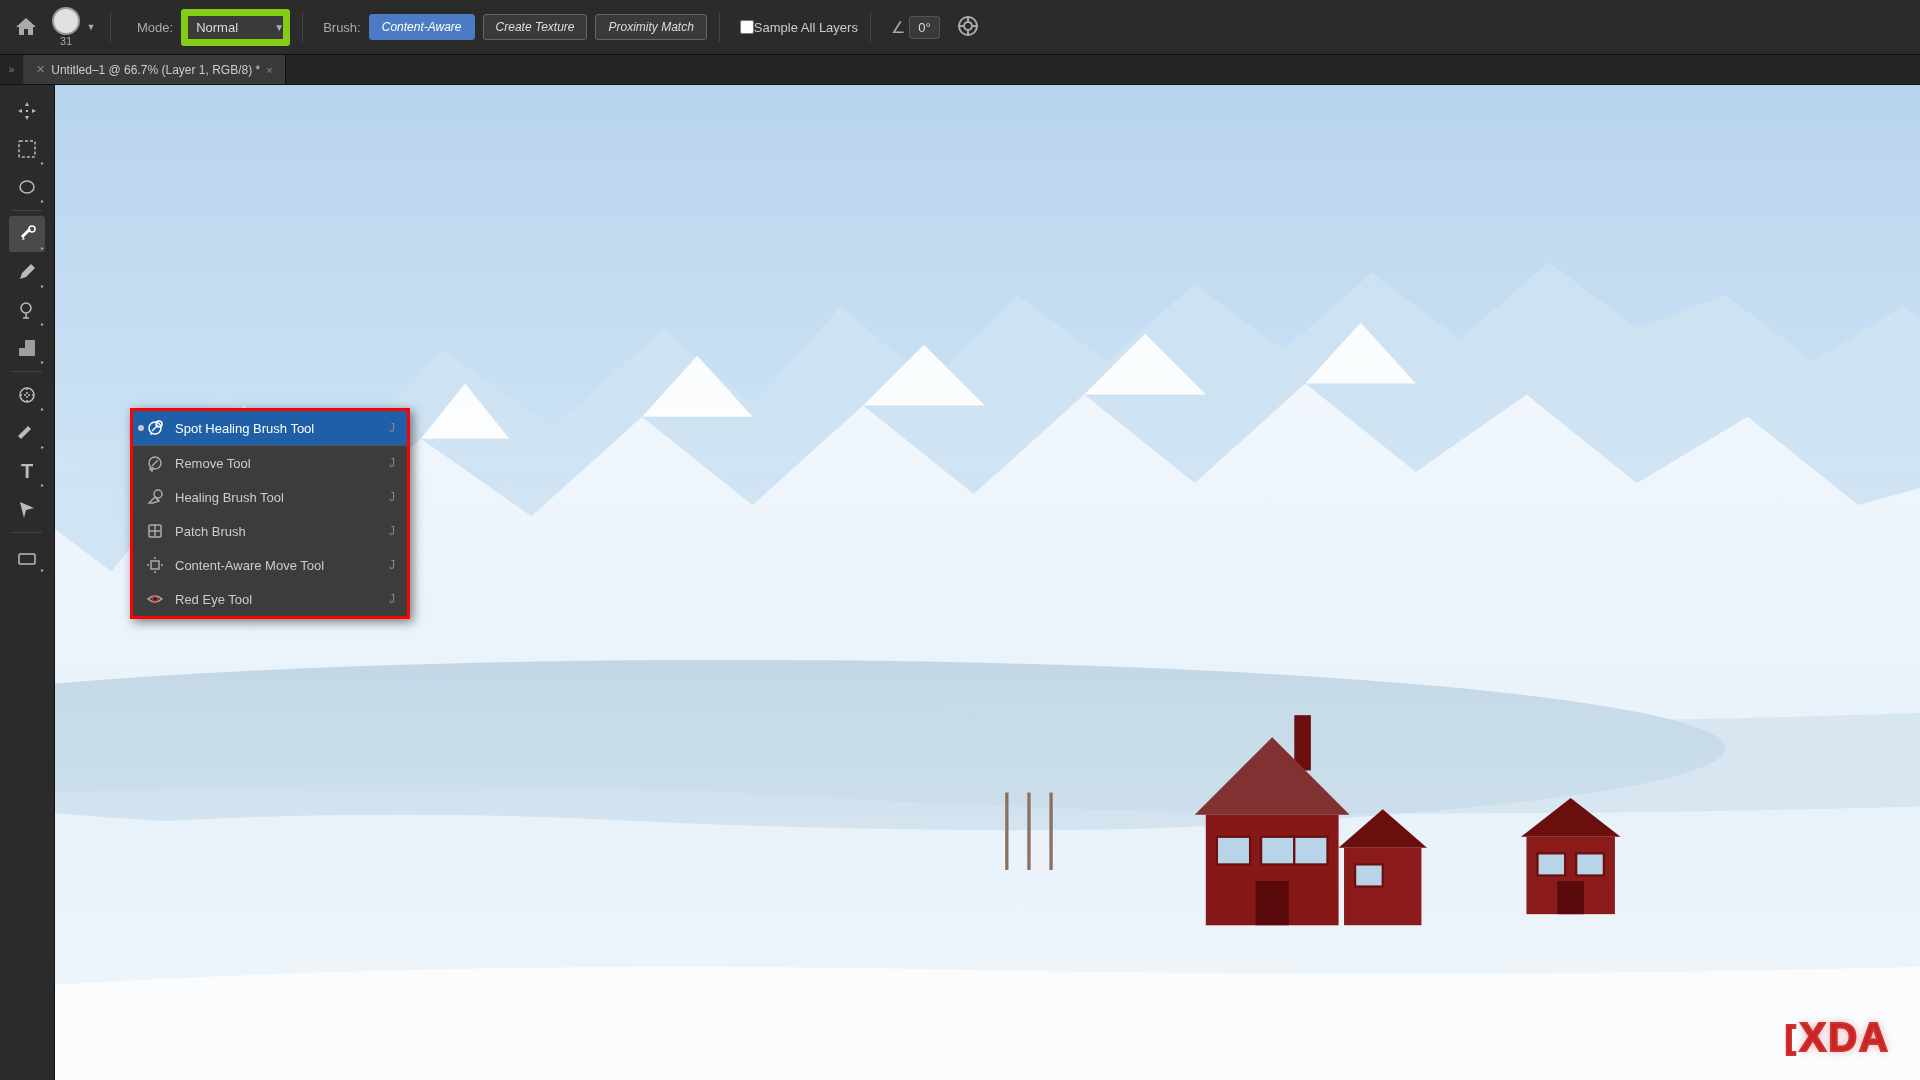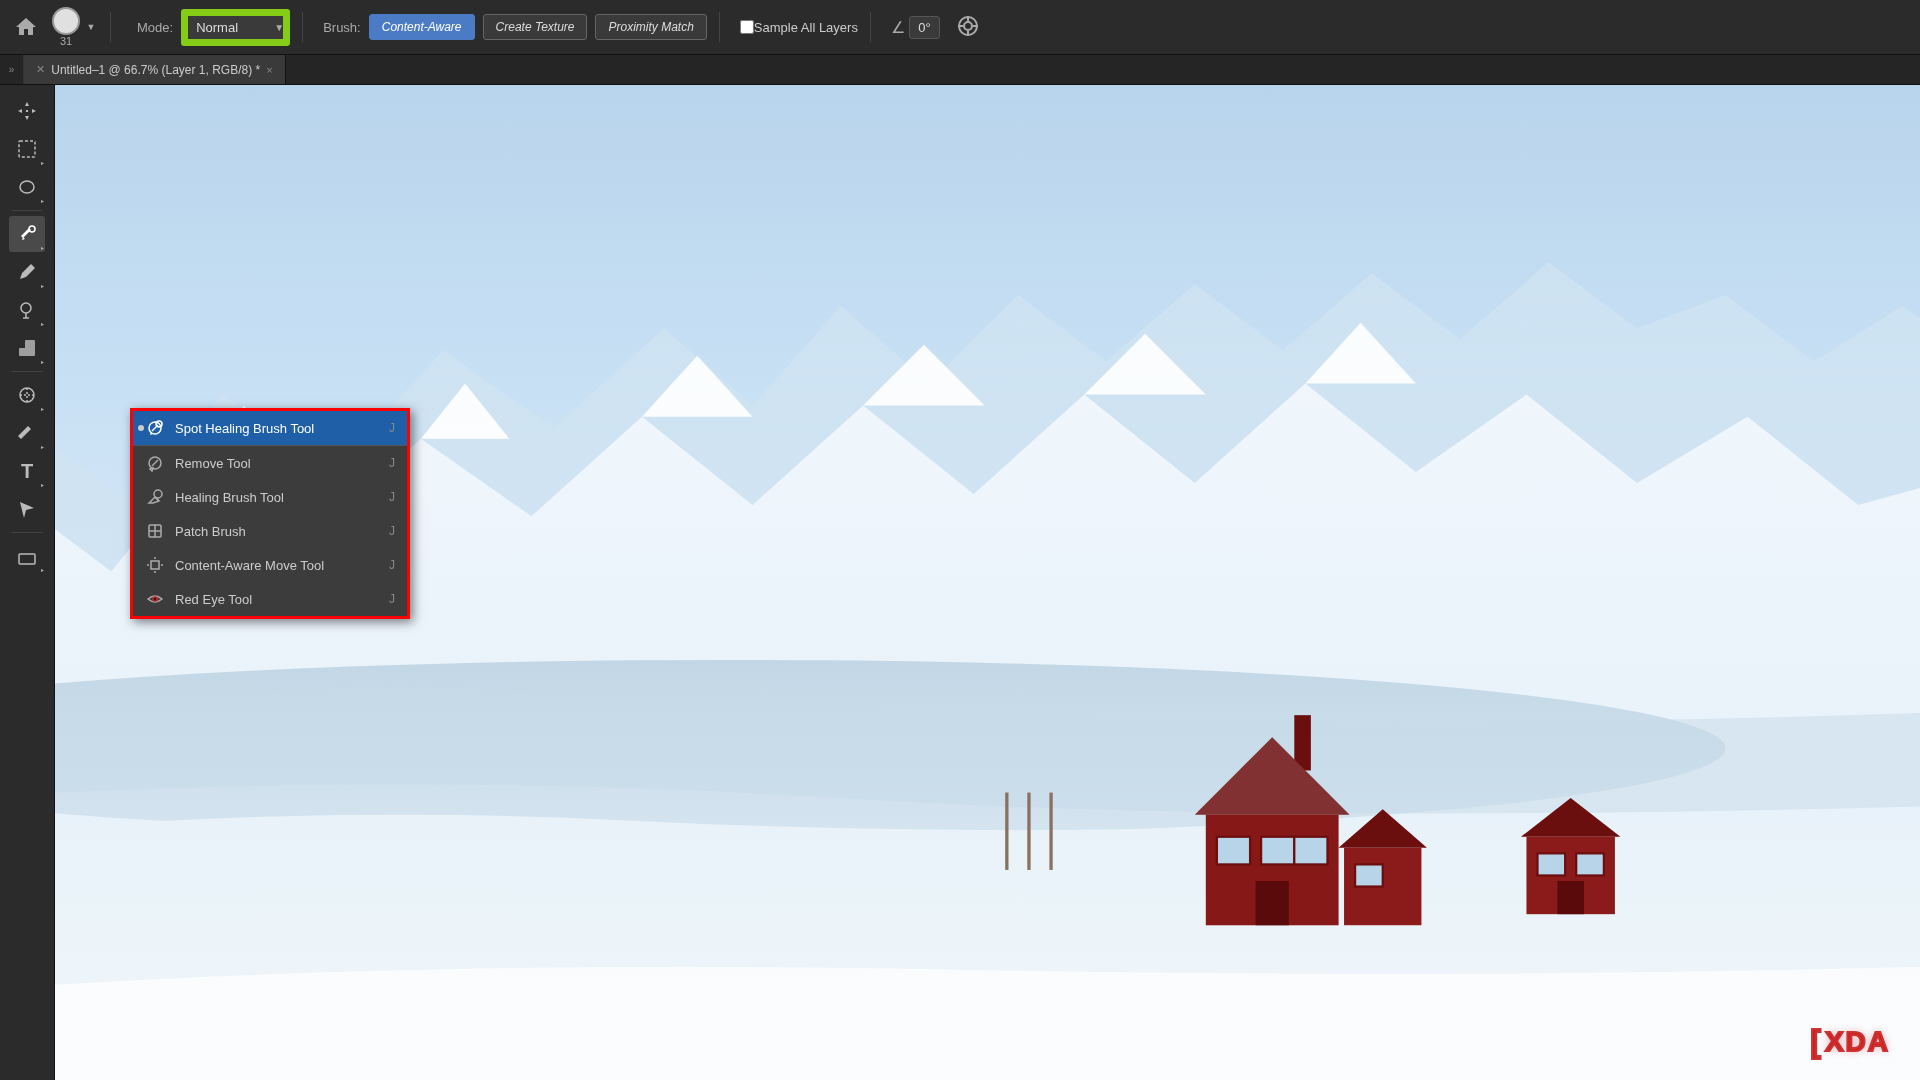--- a/index.html
+++ b/index.html
@@ -442,16 +442,16 @@
             <circle cx="9" cy="9" r="1.5" fill="#660000"></circle>
           </svg>
         </div>
         <span class="popup-item-label">Red Eye Tool</span>
         <span class="popup-item-shortcut">J</span>
       </div>
     </div>
 
     <div id="xda-watermark" style="position: absolute; bottom: 20px; right: 30px; display: flex; align-items: center;">
         <span style="font-size: 32px; font-weight: 900; color: rgb(204, 34, 34); font-family: Arial, sans-serif;">[</span>
-        <span style="font-size: 28px; font-weight: 900; color: rgb(204, 34, 34); font-family: Arial, sans-serif; letter-spacing: 2px; text-shadow: rgba(200, 0, 0, 0.4) 0px 0px 8px;">XDA</span>
+        <span style="font-size: 40px; font-weight: 900; color: rgb(204, 34, 34); font-family: Arial, sans-serif; letter-spacing: 2px; text-shadow: rgba(200, 0, 0, 0.4) 0px 0px 8px;">XDA</span>
       </div>
   </div>
 </div>
 
 </body></html>

